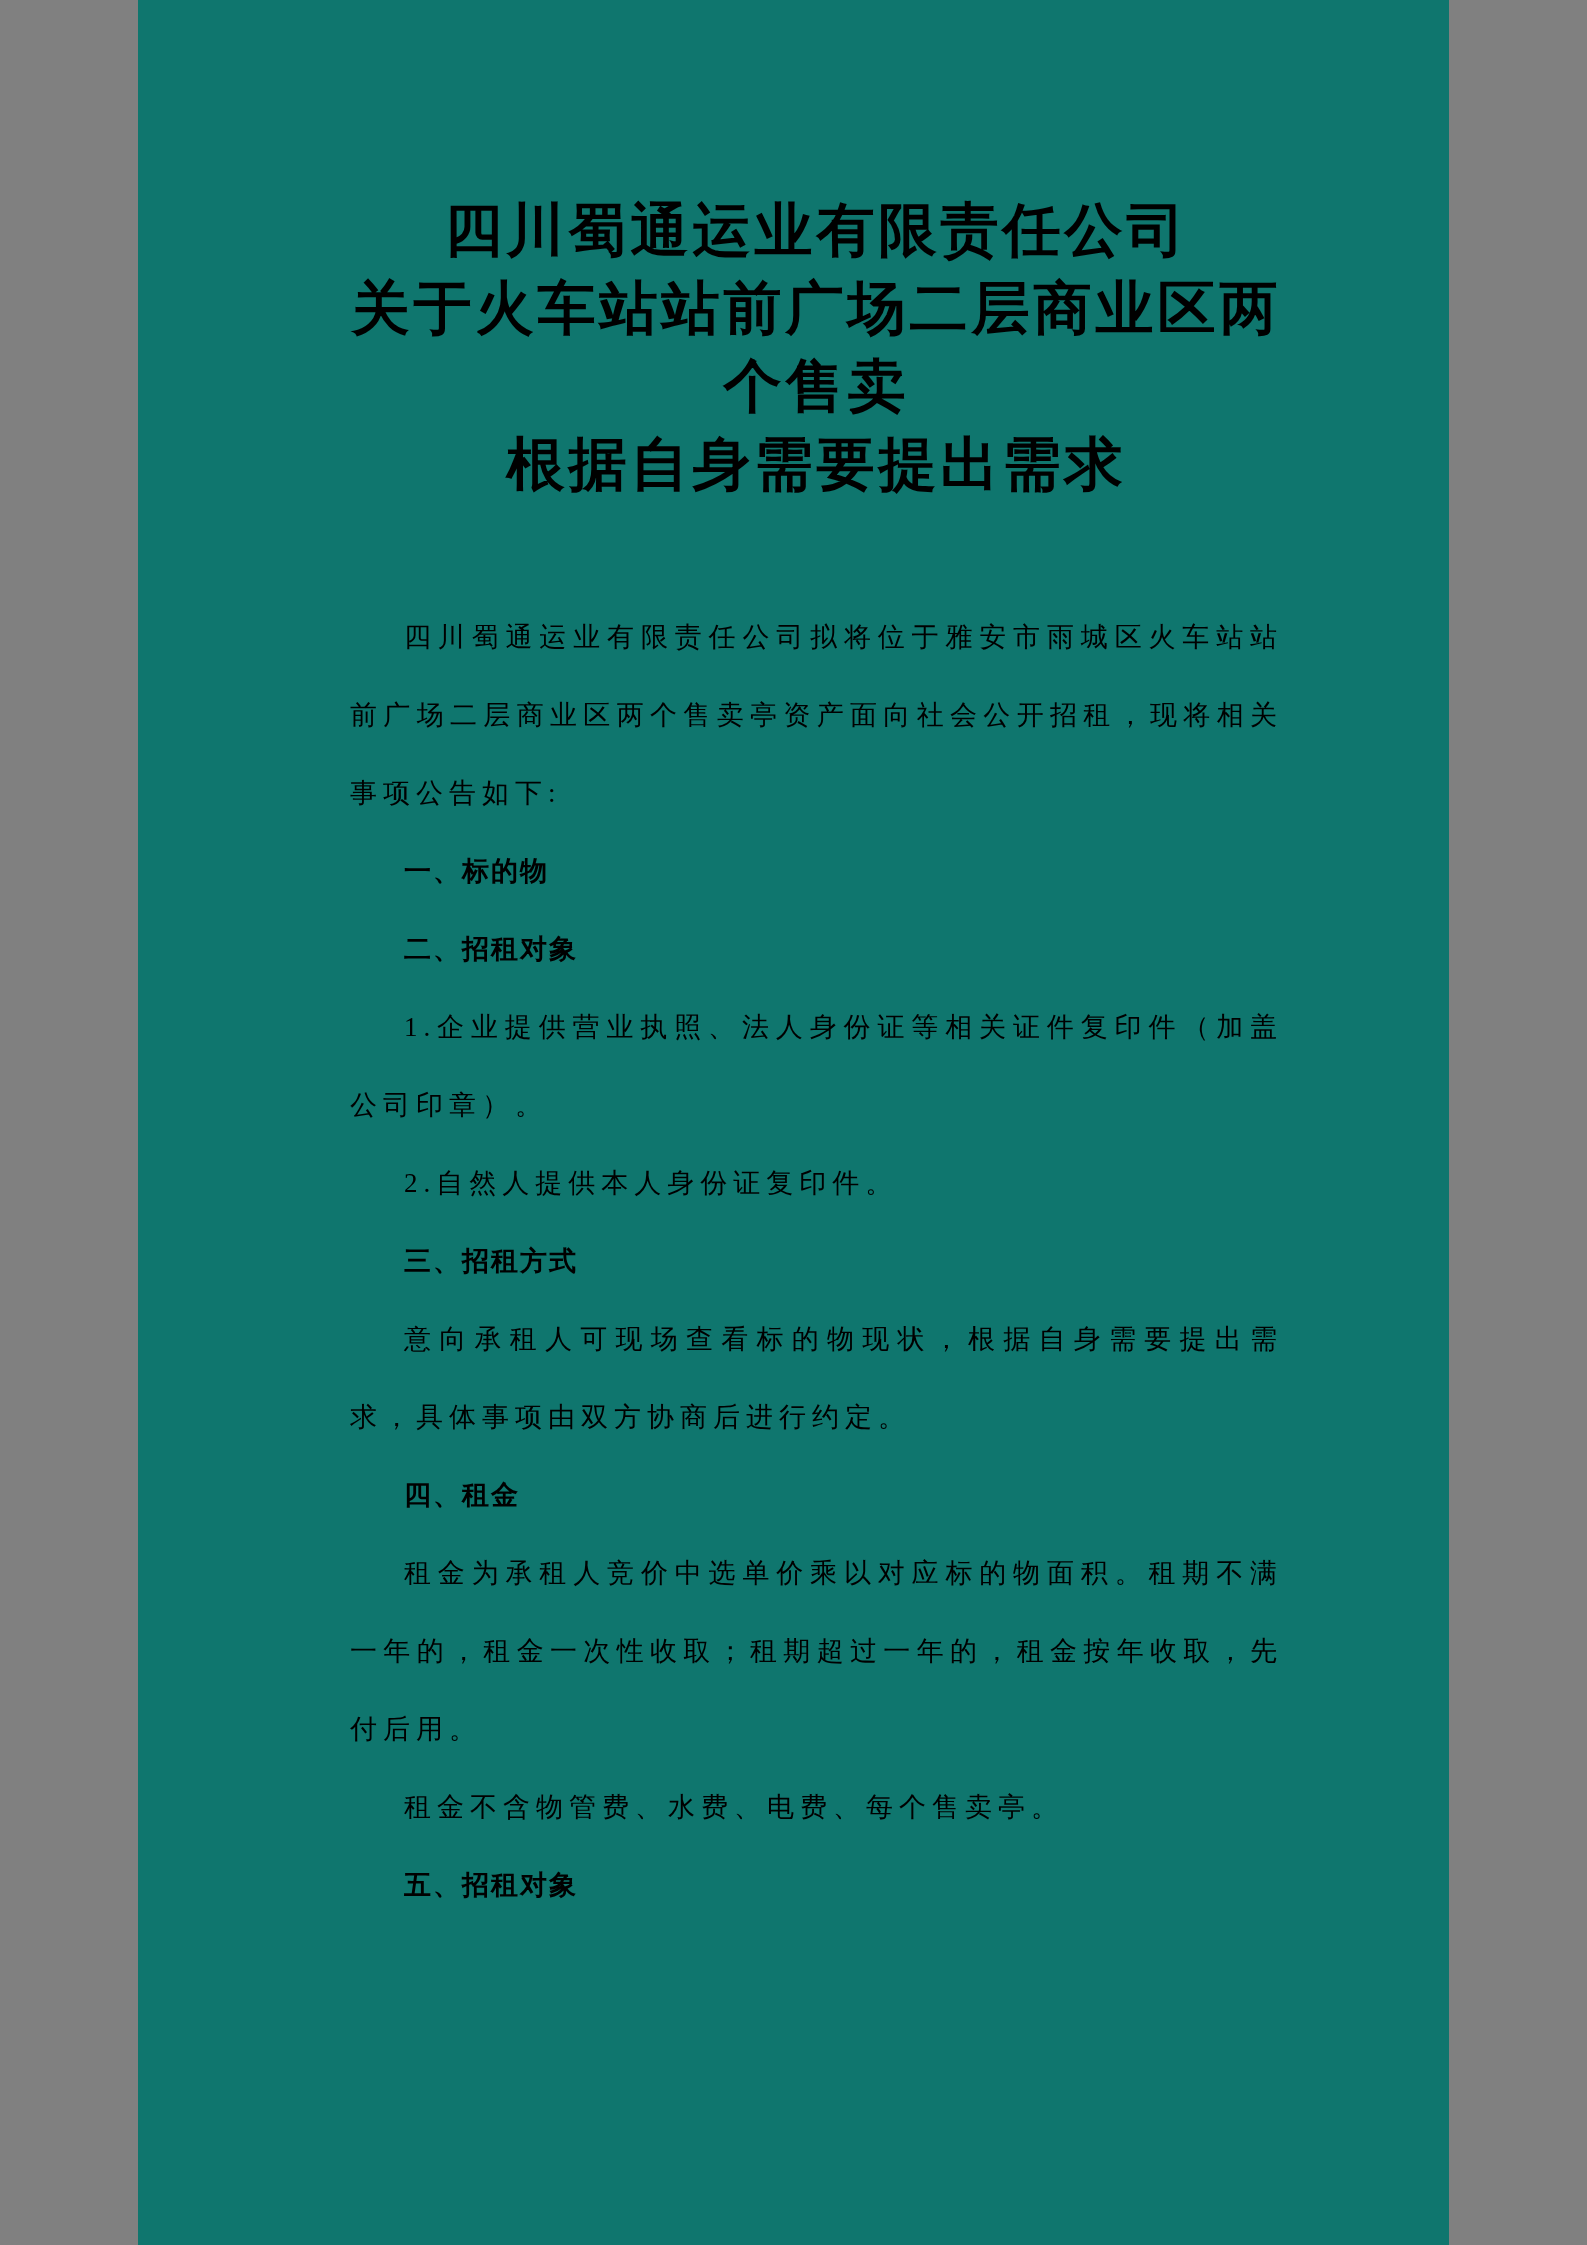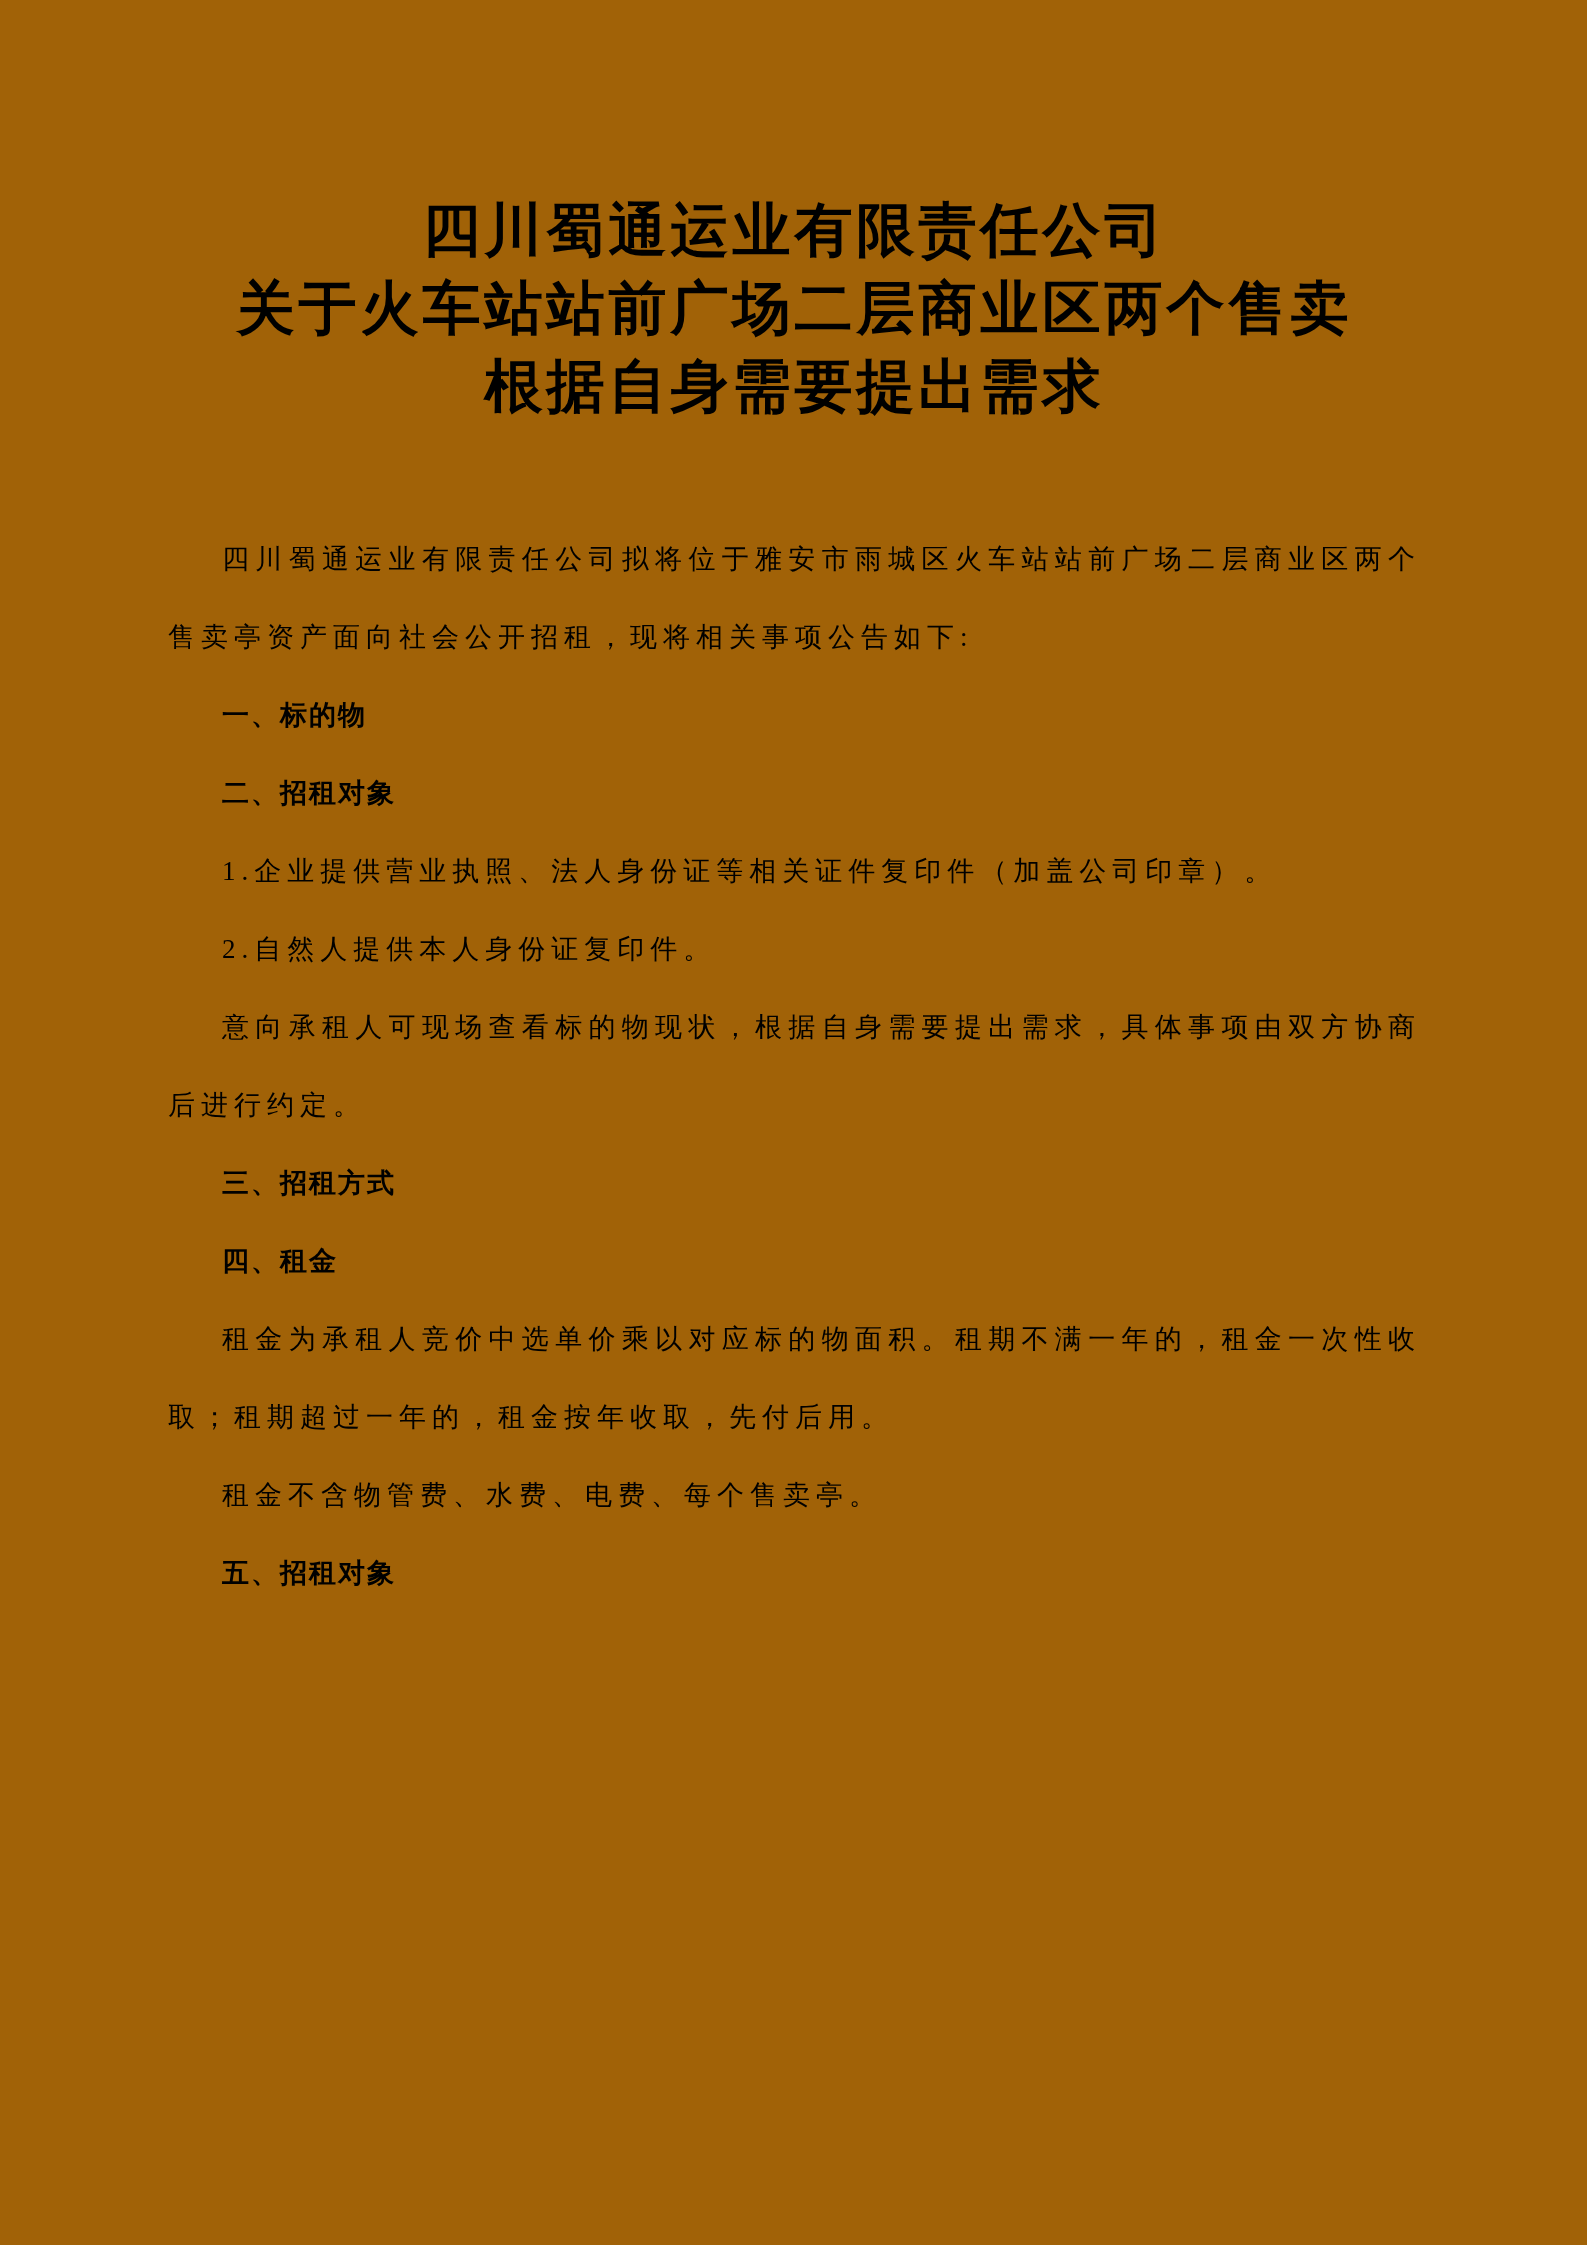--- a/index.html
+++ b/index.html
@@ -1,24 +1,25 @@
 <!DOCTYPE html>
 <html lang="zh"><head>
 <meta charset="utf-8">
 <style>
   * { margin: 0; padding: 0; box-sizing: border-box; }
   html, body { background: #808080; }
   .page {
     position: relative;
-    width: 1587px;
+    width: 1311px;
     height: 2245px;
     margin: 0 auto;
-    background: #a16207;
+    background: #0f766e;
     color: #000000;
     overflow: hidden;
+    padding-left: 44px;
   }
   .content {
     padding: 192px 166px 0 168px; 
   }
   .doc-title {
     text-align: center;
     font-family: "Liberation Serif", serif;
     font-weight: bold;
     font-size: 58px;
     line-height: 78px;
@@ -56,22 +57,22 @@
       <div>关于火车站站前广场二层商业区两个售卖</div>
       <div>根据自身需要提出需求</div>
     </div>
 
     <div class="doc-body">
       <p class="para body">四川蜀通运业有限责任公司拟将位于雅安市雨城区火车站站前广场二层商业区两个售卖亭资产面向社会公开招租，现将相关事项公告如下:</p>
       <p class="para heading">一、标的物</p>
       <p class="para heading">二、招租对象</p>
       <p class="para body">1.企业提供营业执照、法人身份证等相关证件复印件（加盖公司印章）。</p>
       <p class="para body">2.自然人提供本人身份证复印件。</p>
+      <p class="para heading">三、招租方式</p>
       <p class="para body">意向承租人可现场查看标的物现状，根据自身需要提出需求，具体事项由双方协商后进行约定。</p>
-      <p class="para heading">三、招租方式</p>
       <p class="para heading">四、租金</p>
       <p class="para body">租金为承租人竞价中选单价乘以对应标的物面积。租期不满一年的，租金一次性收取；租期超过一年的，租金按年收取，先付后用。</p>
       <p class="para body">租金不含物管费、水费、电费、每个售卖亭。</p>
       <p class="para heading">五、招租对象</p>
     </div>
 
   </div>
 </div>
 
 </body></html>

